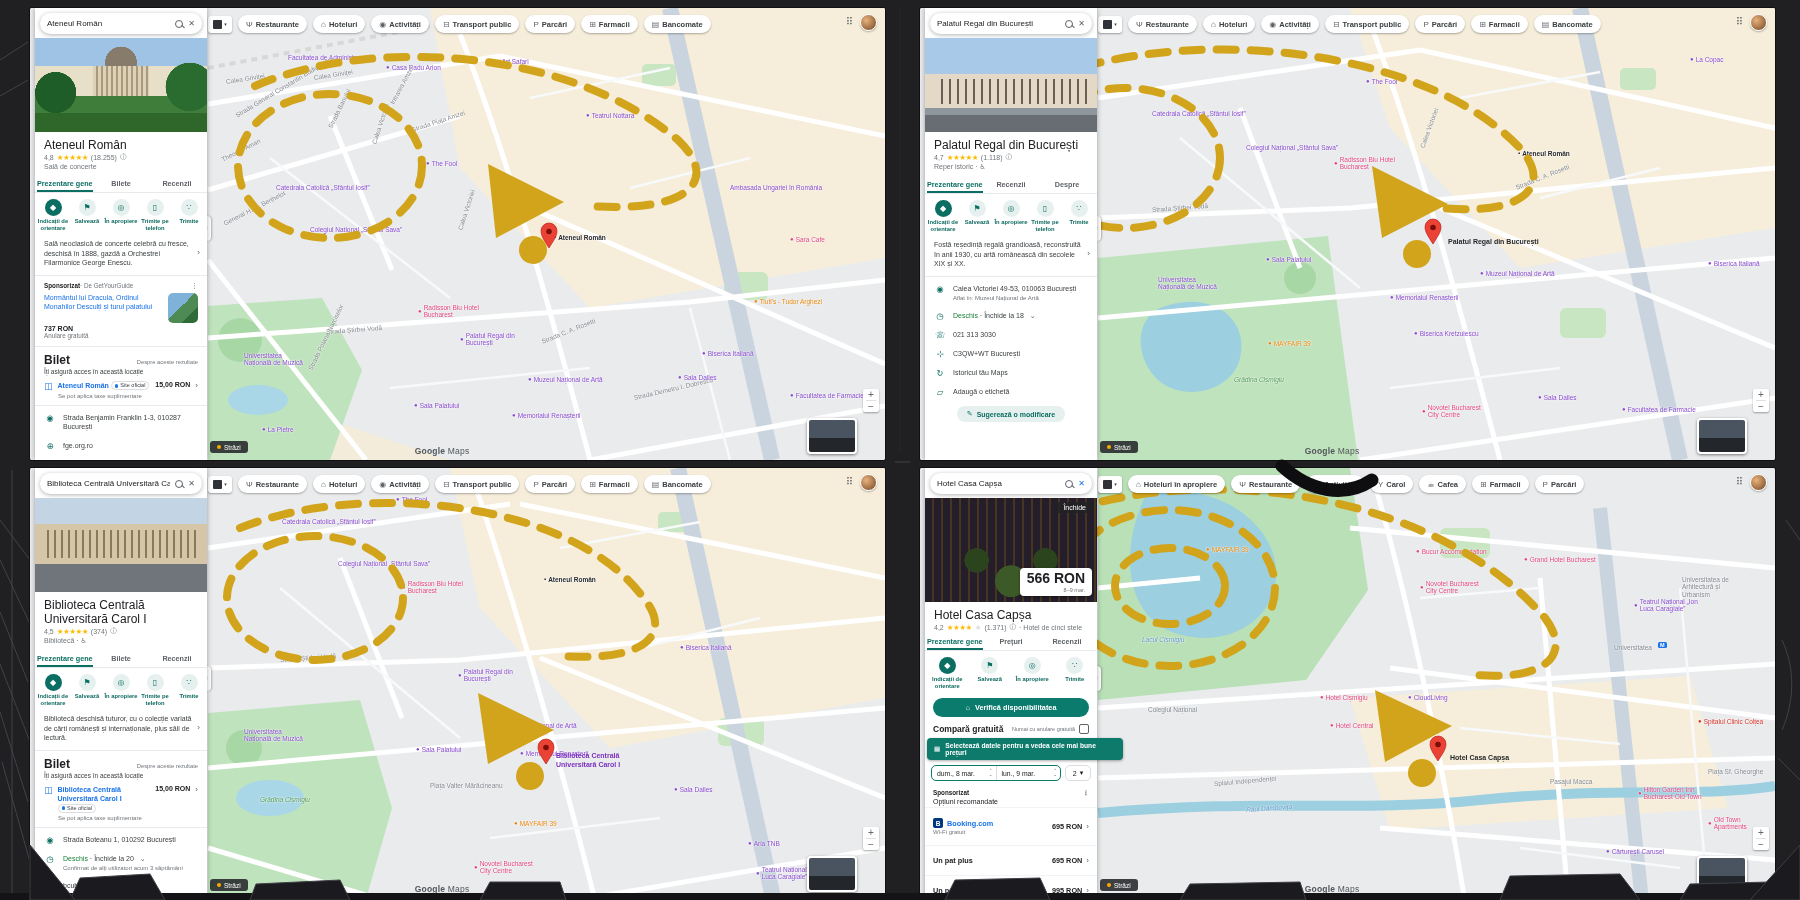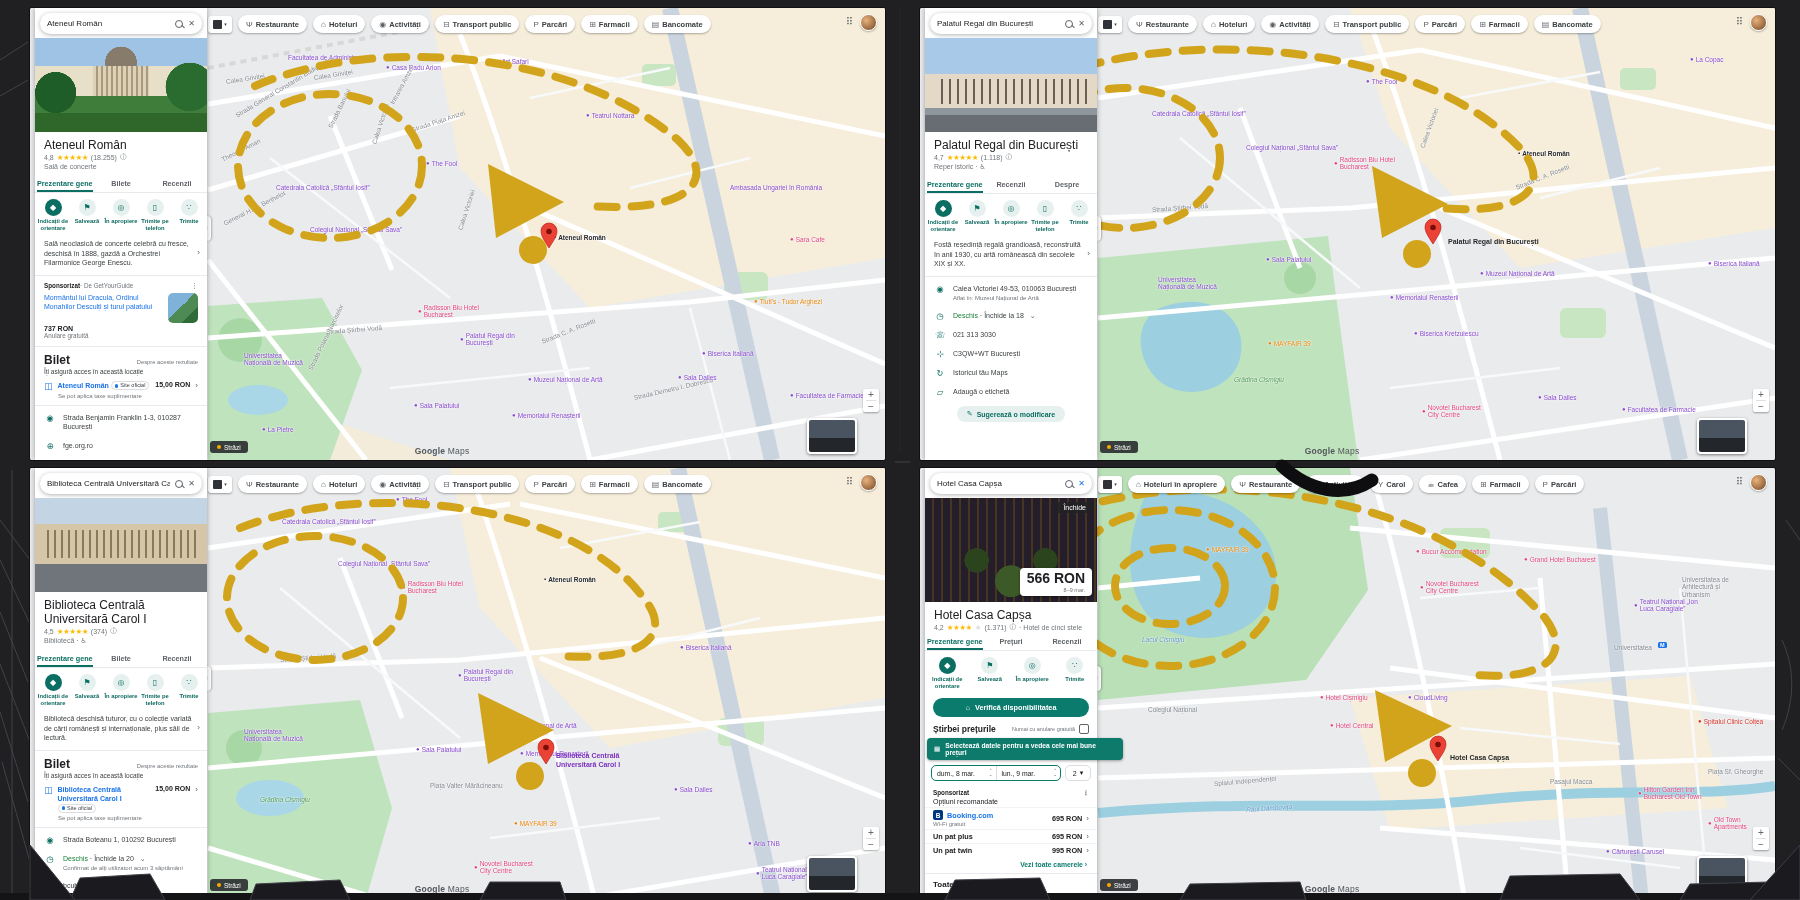--- a/index.html
+++ b/index.html
@@ -147,21 +147,21 @@
     border-radius:4px;margin:1px 0 0 2px;width:182px;display:flex;gap:5px;align-items:center;box-shadow:0 1px 3px rgba(0,0,0,.35);z-index:9}
   .dates{display:flex;gap:4px;margin:5px 6px 3px;align-items:stretch}
   .dgroup{flex:1;display:flex;border:1.5px solid #0e7a6c;border-radius:5px;overflow:hidden;background:#fff}
   .dfield{flex:1;padding:3px 3px 3px 5px;display:flex;justify-content:space-between;align-items:center;font-size:6.8px}
   .dfield + .dfield{border-left:1px solid #dadce0}
   .spin{display:flex;flex-direction:column;font-size:4.5px;color:#5f6368;line-height:.9}
   .gbox{border:1px solid #dadce0;border-radius:5px;width:24px;display:flex;align-items:center;justify-content:center;font-size:7px;gap:3px}
   .sph{display:flex;align-items:center;padding:5px 8px 1px;font-size:6.3px;font-weight:bold}
   .sph .dots{margin-left:auto;color:#5f6368}
   .optlab{padding:1px 8px 2px;font-size:7px}
-  .prow{display:flex;align-items:center;padding:2px 8px;border-top:1px solid #f1f3f4}
+  .prow{display:flex;align-items:center;padding:10px 8px;border-top:1px solid #f1f3f4}
   .prow .pl{flex:1;min-width:0}
   .pname{display:flex;align-items:center;gap:4px;font-size:7.3px;font-weight:bold;color:#202124}
   .pname.lnk{color:#1a73e8}
   .plogo{width:10px;height:10px;border-radius:2px;color:#fff;font-size:6.5px;font-weight:bold;
     display:flex;align-items:center;justify-content:center;flex:none}
   .plogo:empty{display:none}
   .psub{font-size:6px;color:#70757a;margin:1px 0 0 0}
   .psub:empty{display:none}
   .pprice{font-size:7.3px;font-weight:bold;white-space:nowrap}
   .prow .chv{color:#5f6368;font-size:8px;margin-left:4px}
@@ -1232,21 +1232,21 @@
             <div class="act">
               <div class="aic">∵</div>
               <div class="alb">Trimite</div>
             </div>
           </div>
         <div class="checkbtn">
             <span>⌂</span>
             <span>Verifică disponibilitatea</span>
           </div>
         <div class="cmp">
-          <b>Știrbei prețurile</b>
+          <b>Compară gratuită</b>
           <span class="fl">
               <span>Numai cu anulare gratuită</span>
               <span class="cbx"></span>
             </span>
         </div>
         <div class="banner">
             <span>▦</span>
             <span>Selectează datele pentru a vedea cele mai bune prețuri</span>
           </div>
         <div class="dates">

